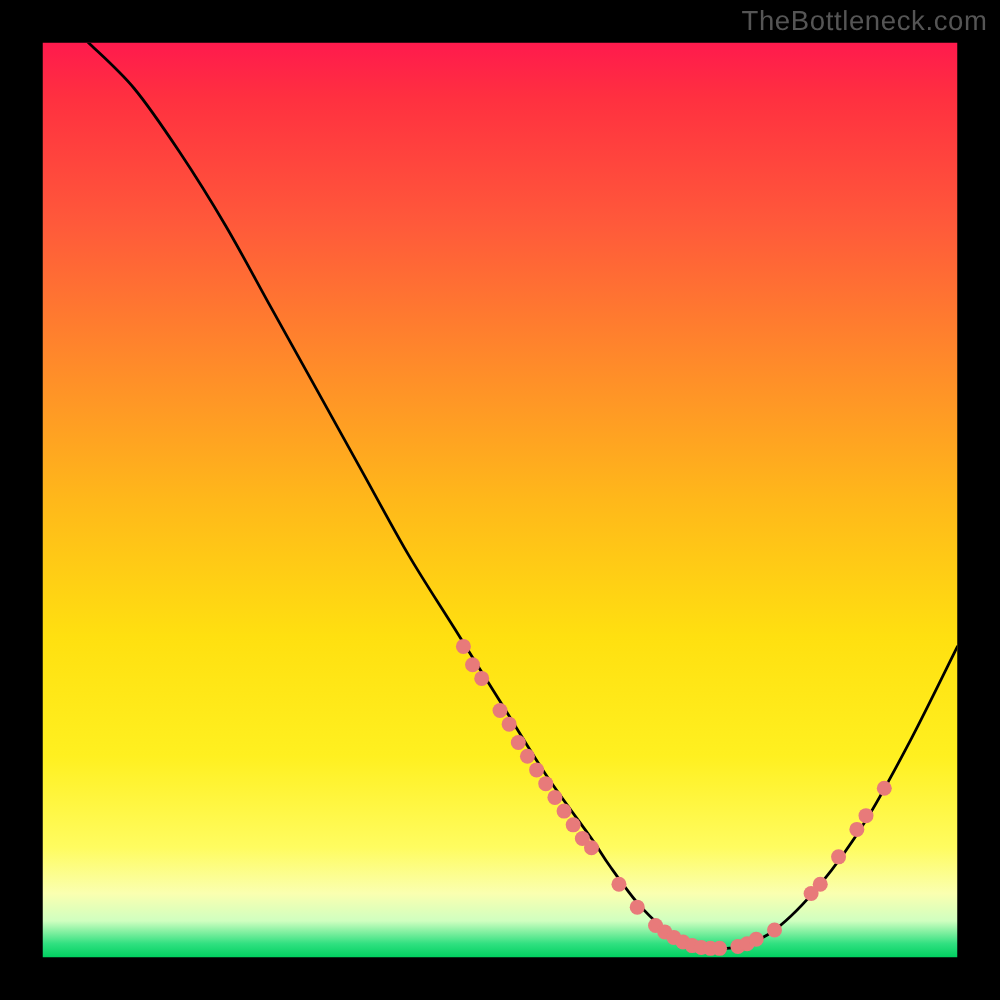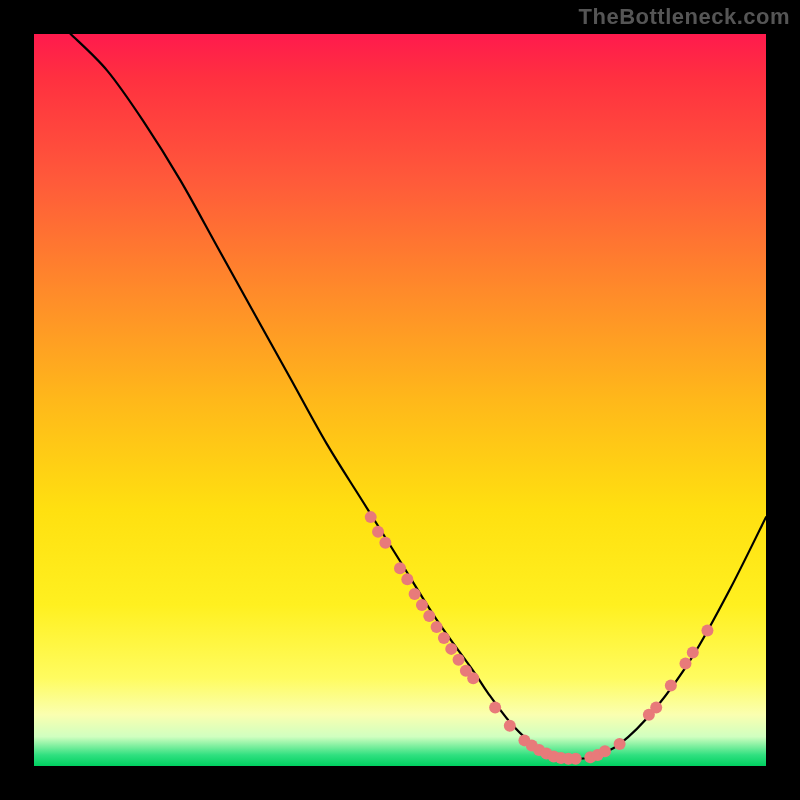--- a/index.html
+++ b/index.html
@@ -9,21 +9,21 @@
     background: #000;
     position: relative;
     font-family: Arial, sans-serif;
   }
   .watermark {
     position: absolute;
     top: 4px;
     right: 10px;
     color: #555;
     font-size: 22px;
-    font-weight: bold;
+    font-weight: normal;
     letter-spacing: 0.5px;
   }
   .plot-area {
     position: absolute;
     left: 34px;
     top: 34px;
     width: 732px;
     height: 732px;
     overflow: hidden;
   }

